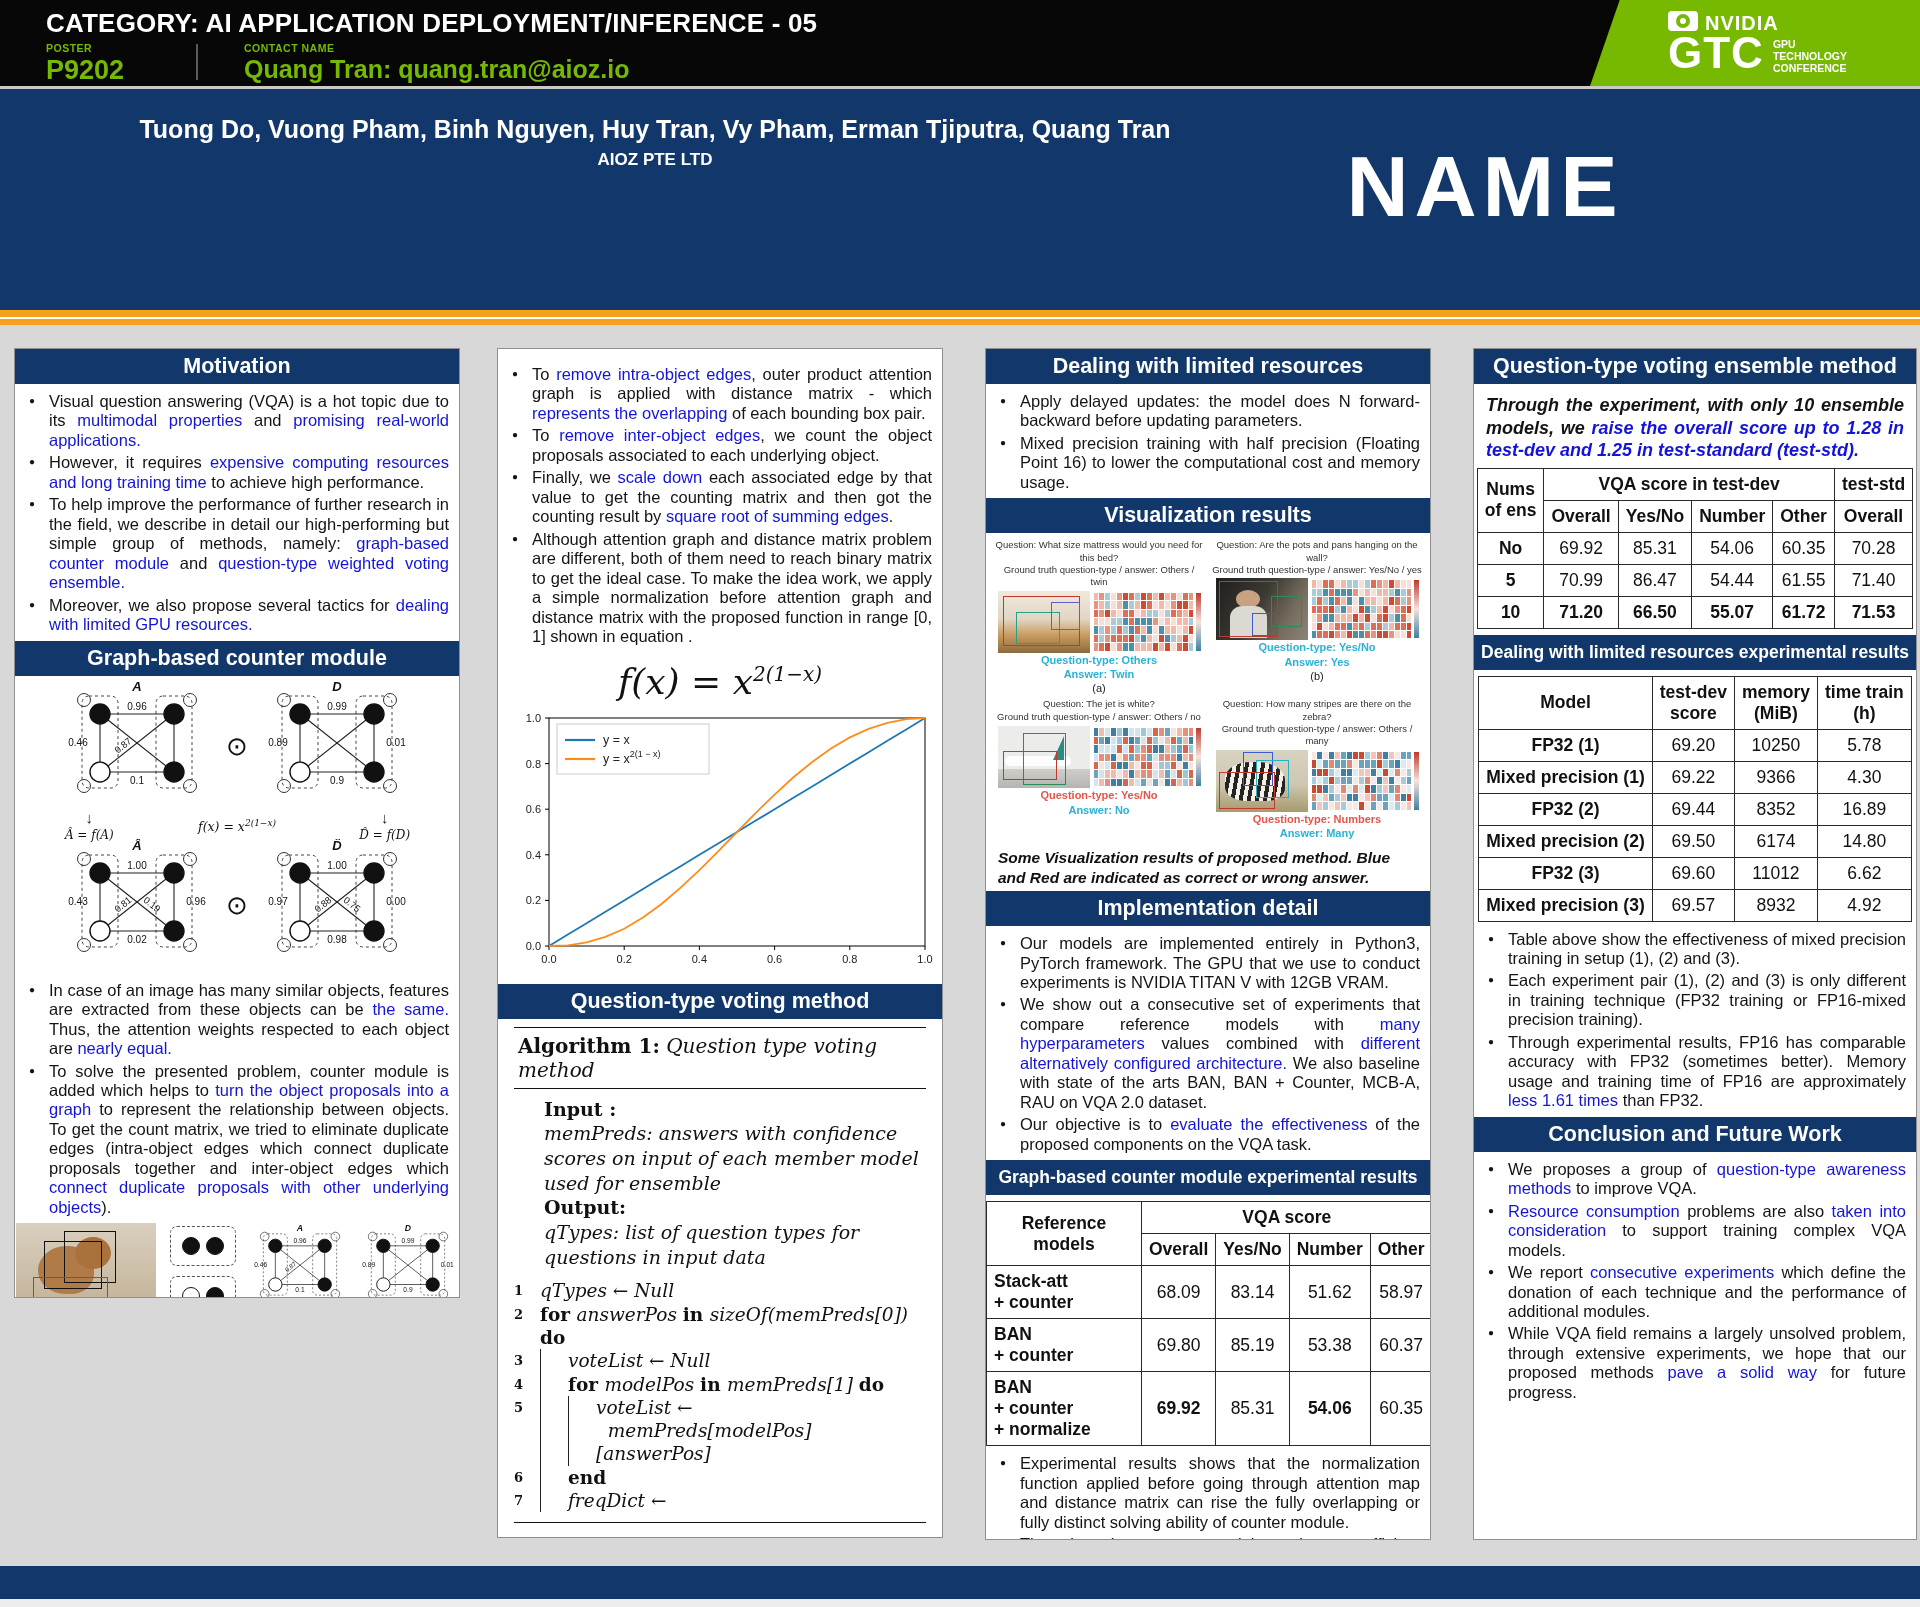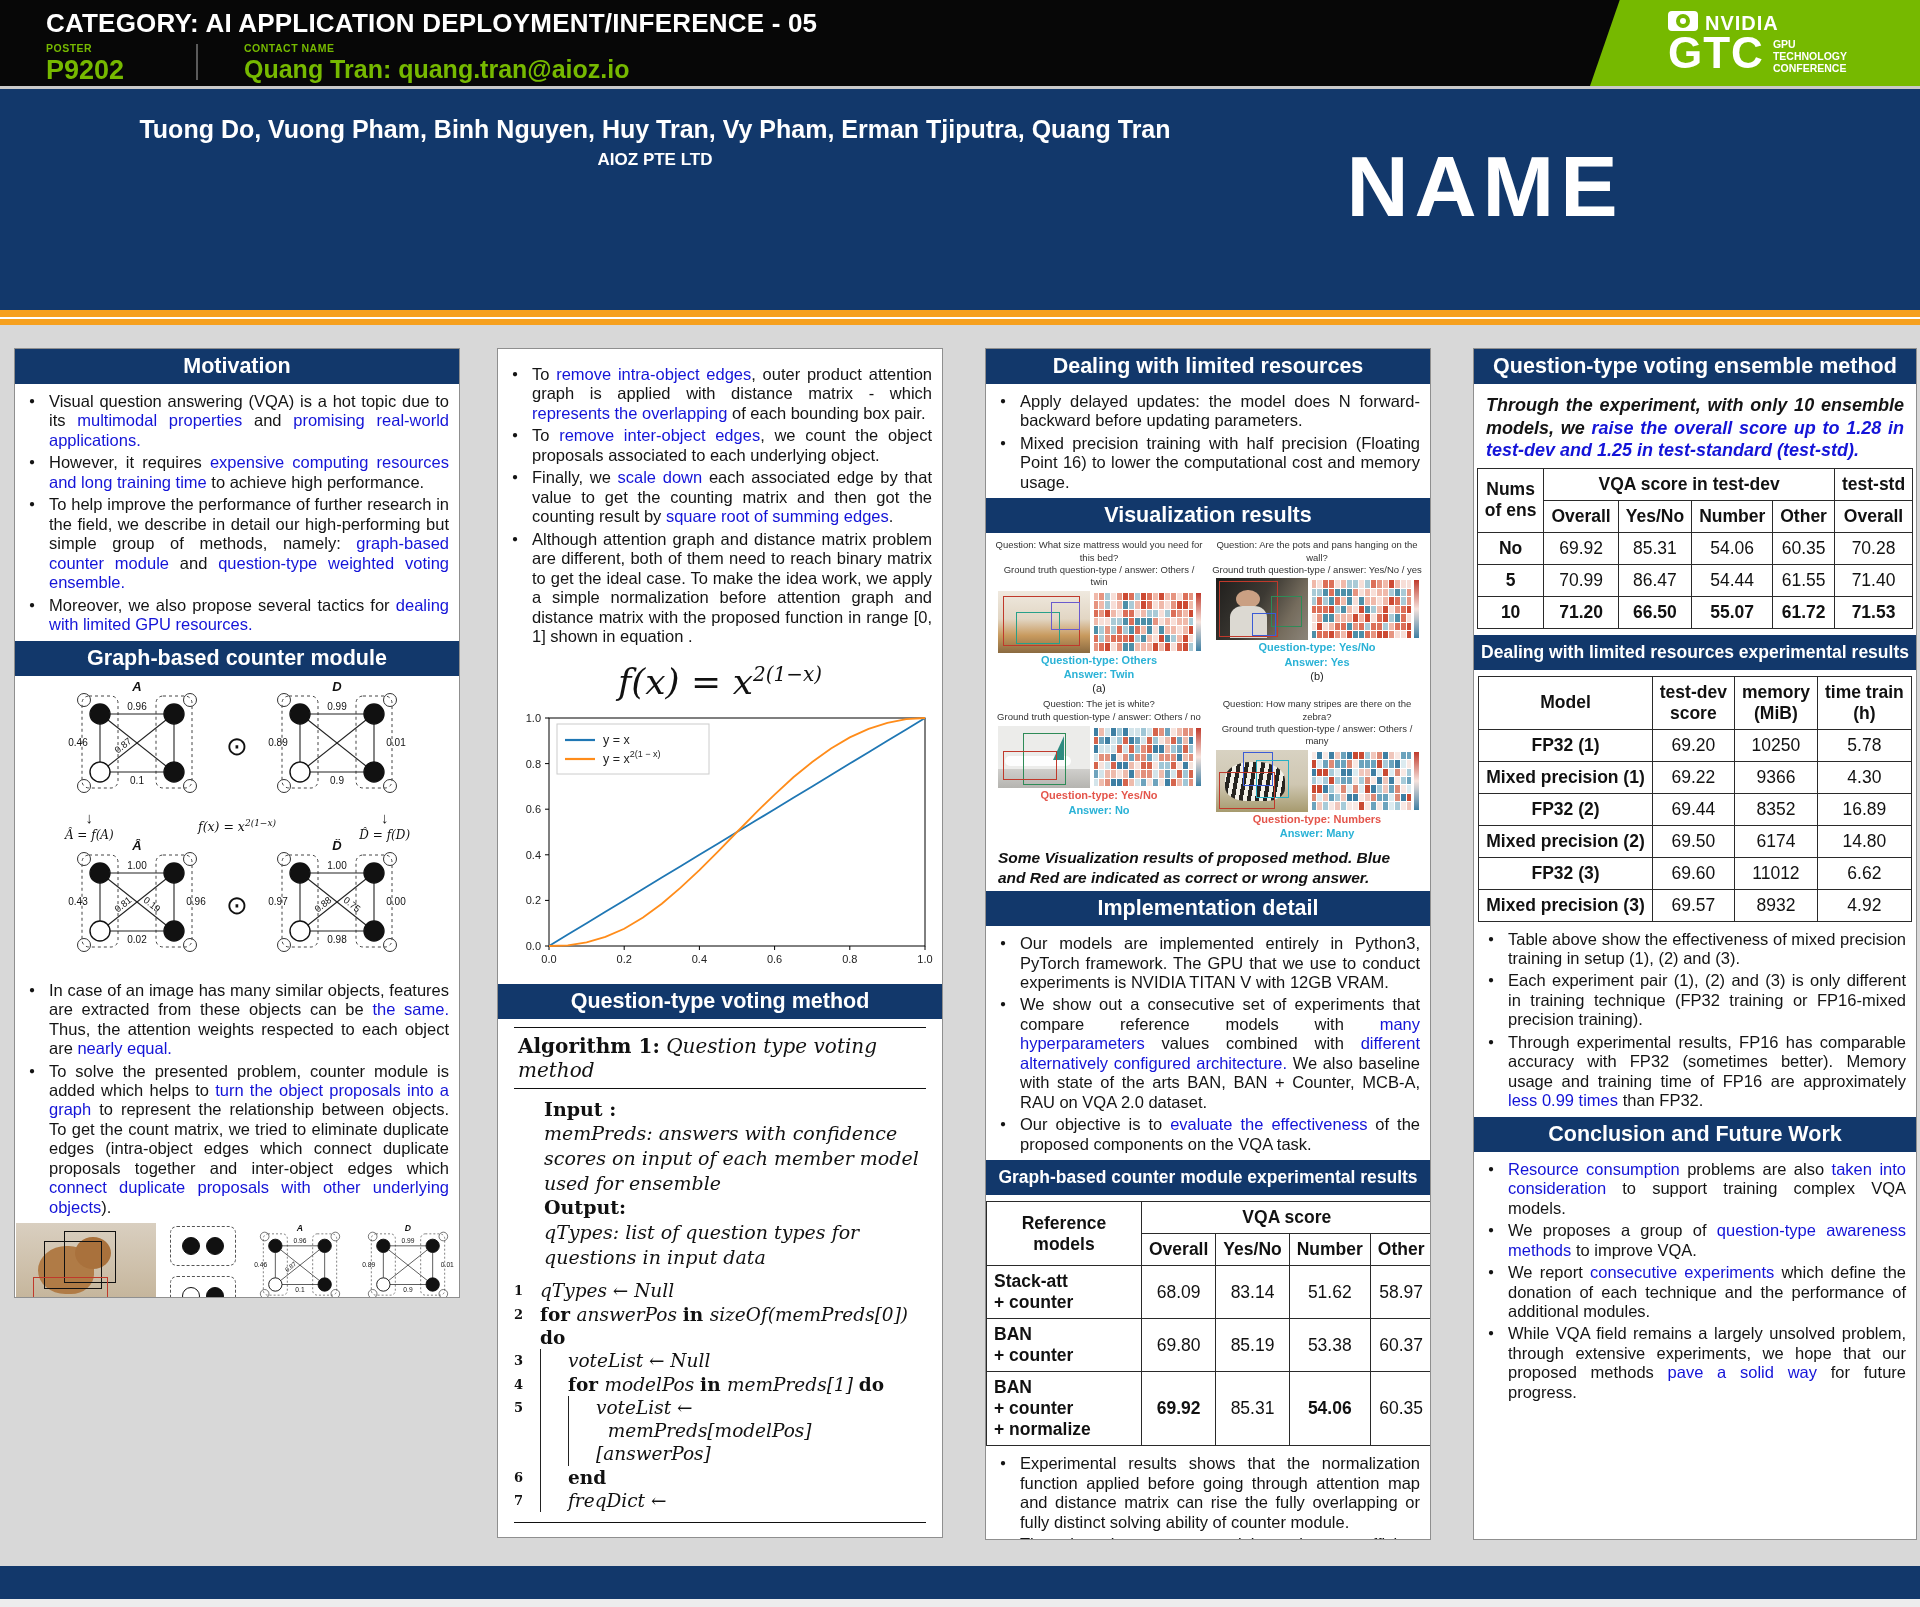--- a/index.html
+++ b/index.html
@@ -1149,26 +1149,26 @@
               <td>69.57</td>
               <td>8932</td>
               <td>4.92</td>
             </tr>
           </tbody>
         </table>
       </div>
     <ul class="bullets">
         <li>Table above show the effectiveness of mixed precision training in setup (1), (2) and (3).</li>
         <li>Each experiment pair (1), (2) and (3) is only different in training technique (FP32 training or FP16-mixed precision training).</li>
-        <li>Through experimental results, FP16 has comparable accuracy with FP32 (sometimes better). Memory usage and training time of FP16 are approximately <span class="bl">less 0.99 times</span> than FP32.</li>
+        <li>Through experimental results, FP16 has comparable accuracy with FP32 (sometimes better). Memory usage and training time of FP16 are approximately <span class="bl">less 1.61 times</span> than FP32.</li>
       </ul>
     <div class="sechead">Conclusion and Future Work</div>
     <ul class="bullets">
+        <li>We proposes a group of <span class="bl">question-type awareness methods</span> to improve VQA.</li>
         <li><span class="bl">Resource consumption</span> problems are also <span class="bl">taken into consideration</span> to support training complex VQA models.</li>
-        <li>We proposes a group of <span class="bl">question-type awareness methods</span> to improve VQA.</li>
         <li>We report <span class="bl">consecutive experiments</span> which define the donation of each technique and the performance of additional modules.</li>
         <li>While VQA field remains a largely unsolved problem, through extensive experiments, we hope that our proposed methods <span class="bl">pave a solid way</span> for future progress.</li>
       </ul>
   </div>
 
   <div class="footer"></div>
   <div class="bstrip"></div>
 </div>
 
 </body></html>

